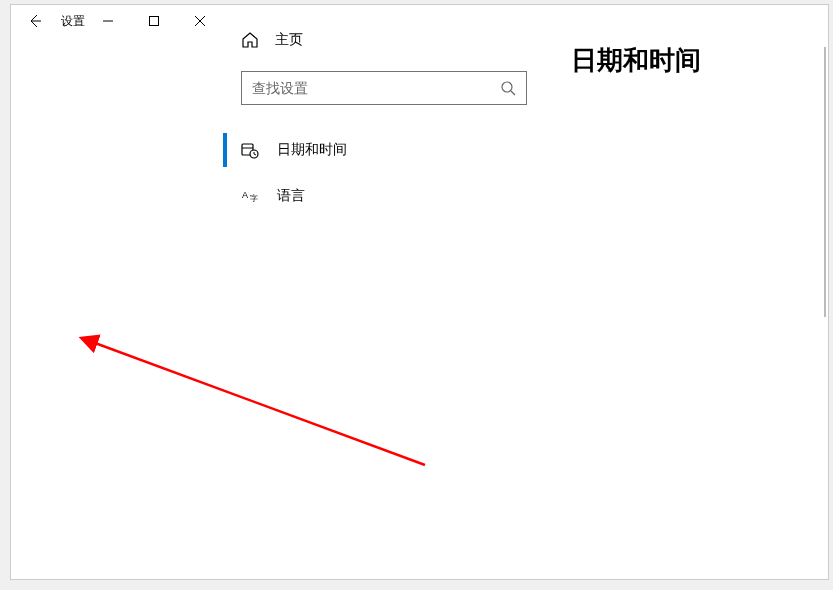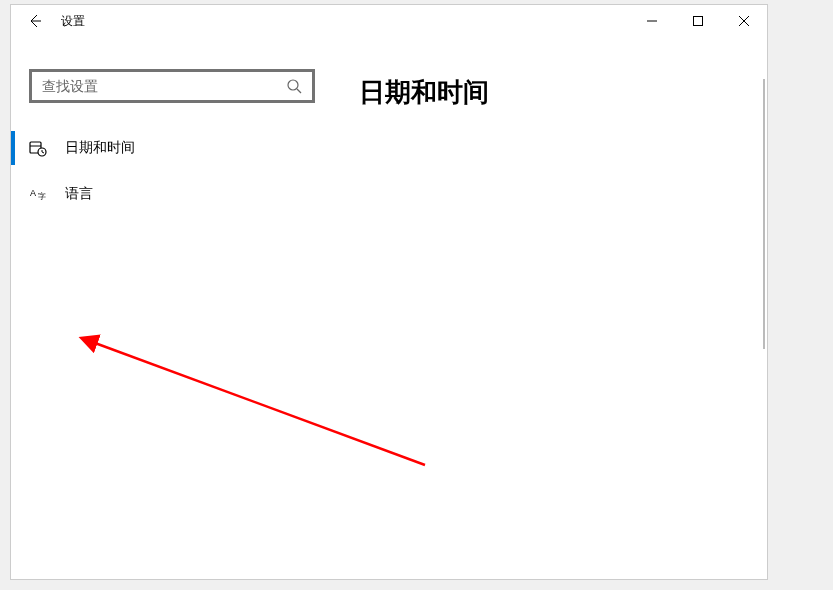--- a/index.html
+++ b/index.html
@@ -1,29 +1,29 @@
 <!DOCTYPE html>
 <html><head>
   <meta charset="utf-8">
   <style>
     * { margin: 0; padding: 0; box-sizing: border-box; font-family: "Microsoft YaHei", "Segoe UI", sans-serif; }
     body { width: 833px; height: 590px; background: #f0f0f0; position: relative; }
-    .window { position: absolute; left: 10px; top: 4px; width: 758px; height: 576px; background: #fff; border: 1px solid #ccc; display: flex; flex-direction: column; }
+    .window { position: absolute; left: 10px; top: 4px; width: 819px; height: 576px; background: #fff; border: 1px solid #ccc; display: flex; flex-direction: row; }
     .titlebar { height: 32px; display: flex; align-items: center; justify-content: space-between; padding: 0 0 0 14px; }
     .titlebar-left { display: flex; align-items: center; gap: 16px; }
     .back-btn { width: 20px; height: 20px; display: flex; align-items: center; justify-content: center; cursor: pointer; }
     .title-text { font-size: 12px; color: #000; }
     .window-controls { display: flex; }
     .win-btn { width: 46px; height: 32px; display: flex; align-items: center; justify-content: center; cursor: pointer; }
     .body { flex: 1; display: flex; overflow: hidden; }
     .sidebar { width: 322px; background: #fff; padding-top: 18px; position: relative; }
     .home-row { display: flex; align-items: center; gap: 16px; padding: 8px 0 8px 18px; cursor: pointer; }
     .home-row .icon { width: 18px; height: 18px; display: flex; align-items: center; justify-content: center; }
     .home-row .label { font-size: 14px; color: #000; }
-    .search-box { margin: 14px 18px 0 18px; height: 34px; border: 3px solid #737373; display: flex; align-items: center; padding: 0 10px; justify-content: space-between; }
+    .search-box { margin: 14px 18px 0 18px; height: 34px; border: 1px solid #737373; display: flex; align-items: center; padding: 0 10px; justify-content: space-between; }
     .search-box input { border: none; outline: none; font-size: 14px; flex: 1; background: transparent; }
     .search-box input::placeholder { color: #666; }
     .search-icon { color: #666; }
     .category-label { font-size: 12px; font-weight: 600; color: #000; margin: 22px 0 16px 18px; }
     .nav-list { margin-top: 22px; }
     .nav-item { display: flex; align-items: center; gap: 18px; padding: 14px 0 14px 18px; cursor: pointer; position: relative; }
     .nav-item.selected::before { content: ""; position: absolute; left: 0; top: 6px; bottom: 6px; width: 4px; background: #0078d4; }
     .nav-item .icon { width: 18px; height: 18px; display: flex; align-items: center; justify-content: center; color: #000; }
     .nav-item .label { font-size: 14px; color: #000; }
     .content { flex: 1; padding: 38px 0 0 26px; position: relative; }
@@ -61,20 +61,28 @@
         <svg width="10" height="10" viewBox="0 0 10 10">
             <line x1="0" y1="0" x2="10" y2="10" stroke="#000" stroke-width="1"></line>
             <line x1="10" y1="0" x2="0" y2="10" stroke="#000" stroke-width="1"></line>
           </svg>
       </div>
     </div>
   </div>
 
   <div class="body">
     <div class="sidebar">
+      <div class="home-row">
+        <span class="icon">
+          <svg width="18" height="18" viewBox="0 0 18 18">
+              <path d="M2 8 L9 2 L16 8 L16 16 L11 16 L11 11 L7 11 L7 16 L2 16 Z" stroke="#000" stroke-width="1.2" fill="none"></path>
+            </svg>
+        </span>
+        <span class="label">主页</span>
+      </div>
 
       <div class="search-box">
         <input type="text" placeholder="查找设置" style="">
         <span class="search-icon">
           <svg width="16" height="16" viewBox="0 0 16 16">
               <circle cx="7" cy="7" r="5" stroke="#666" stroke-width="1.2" fill="none"></circle>
               <line x1="11" y1="11" x2="15" y2="15" stroke="#666" stroke-width="1.2"></line>
             </svg>
         </span>
       </div>

